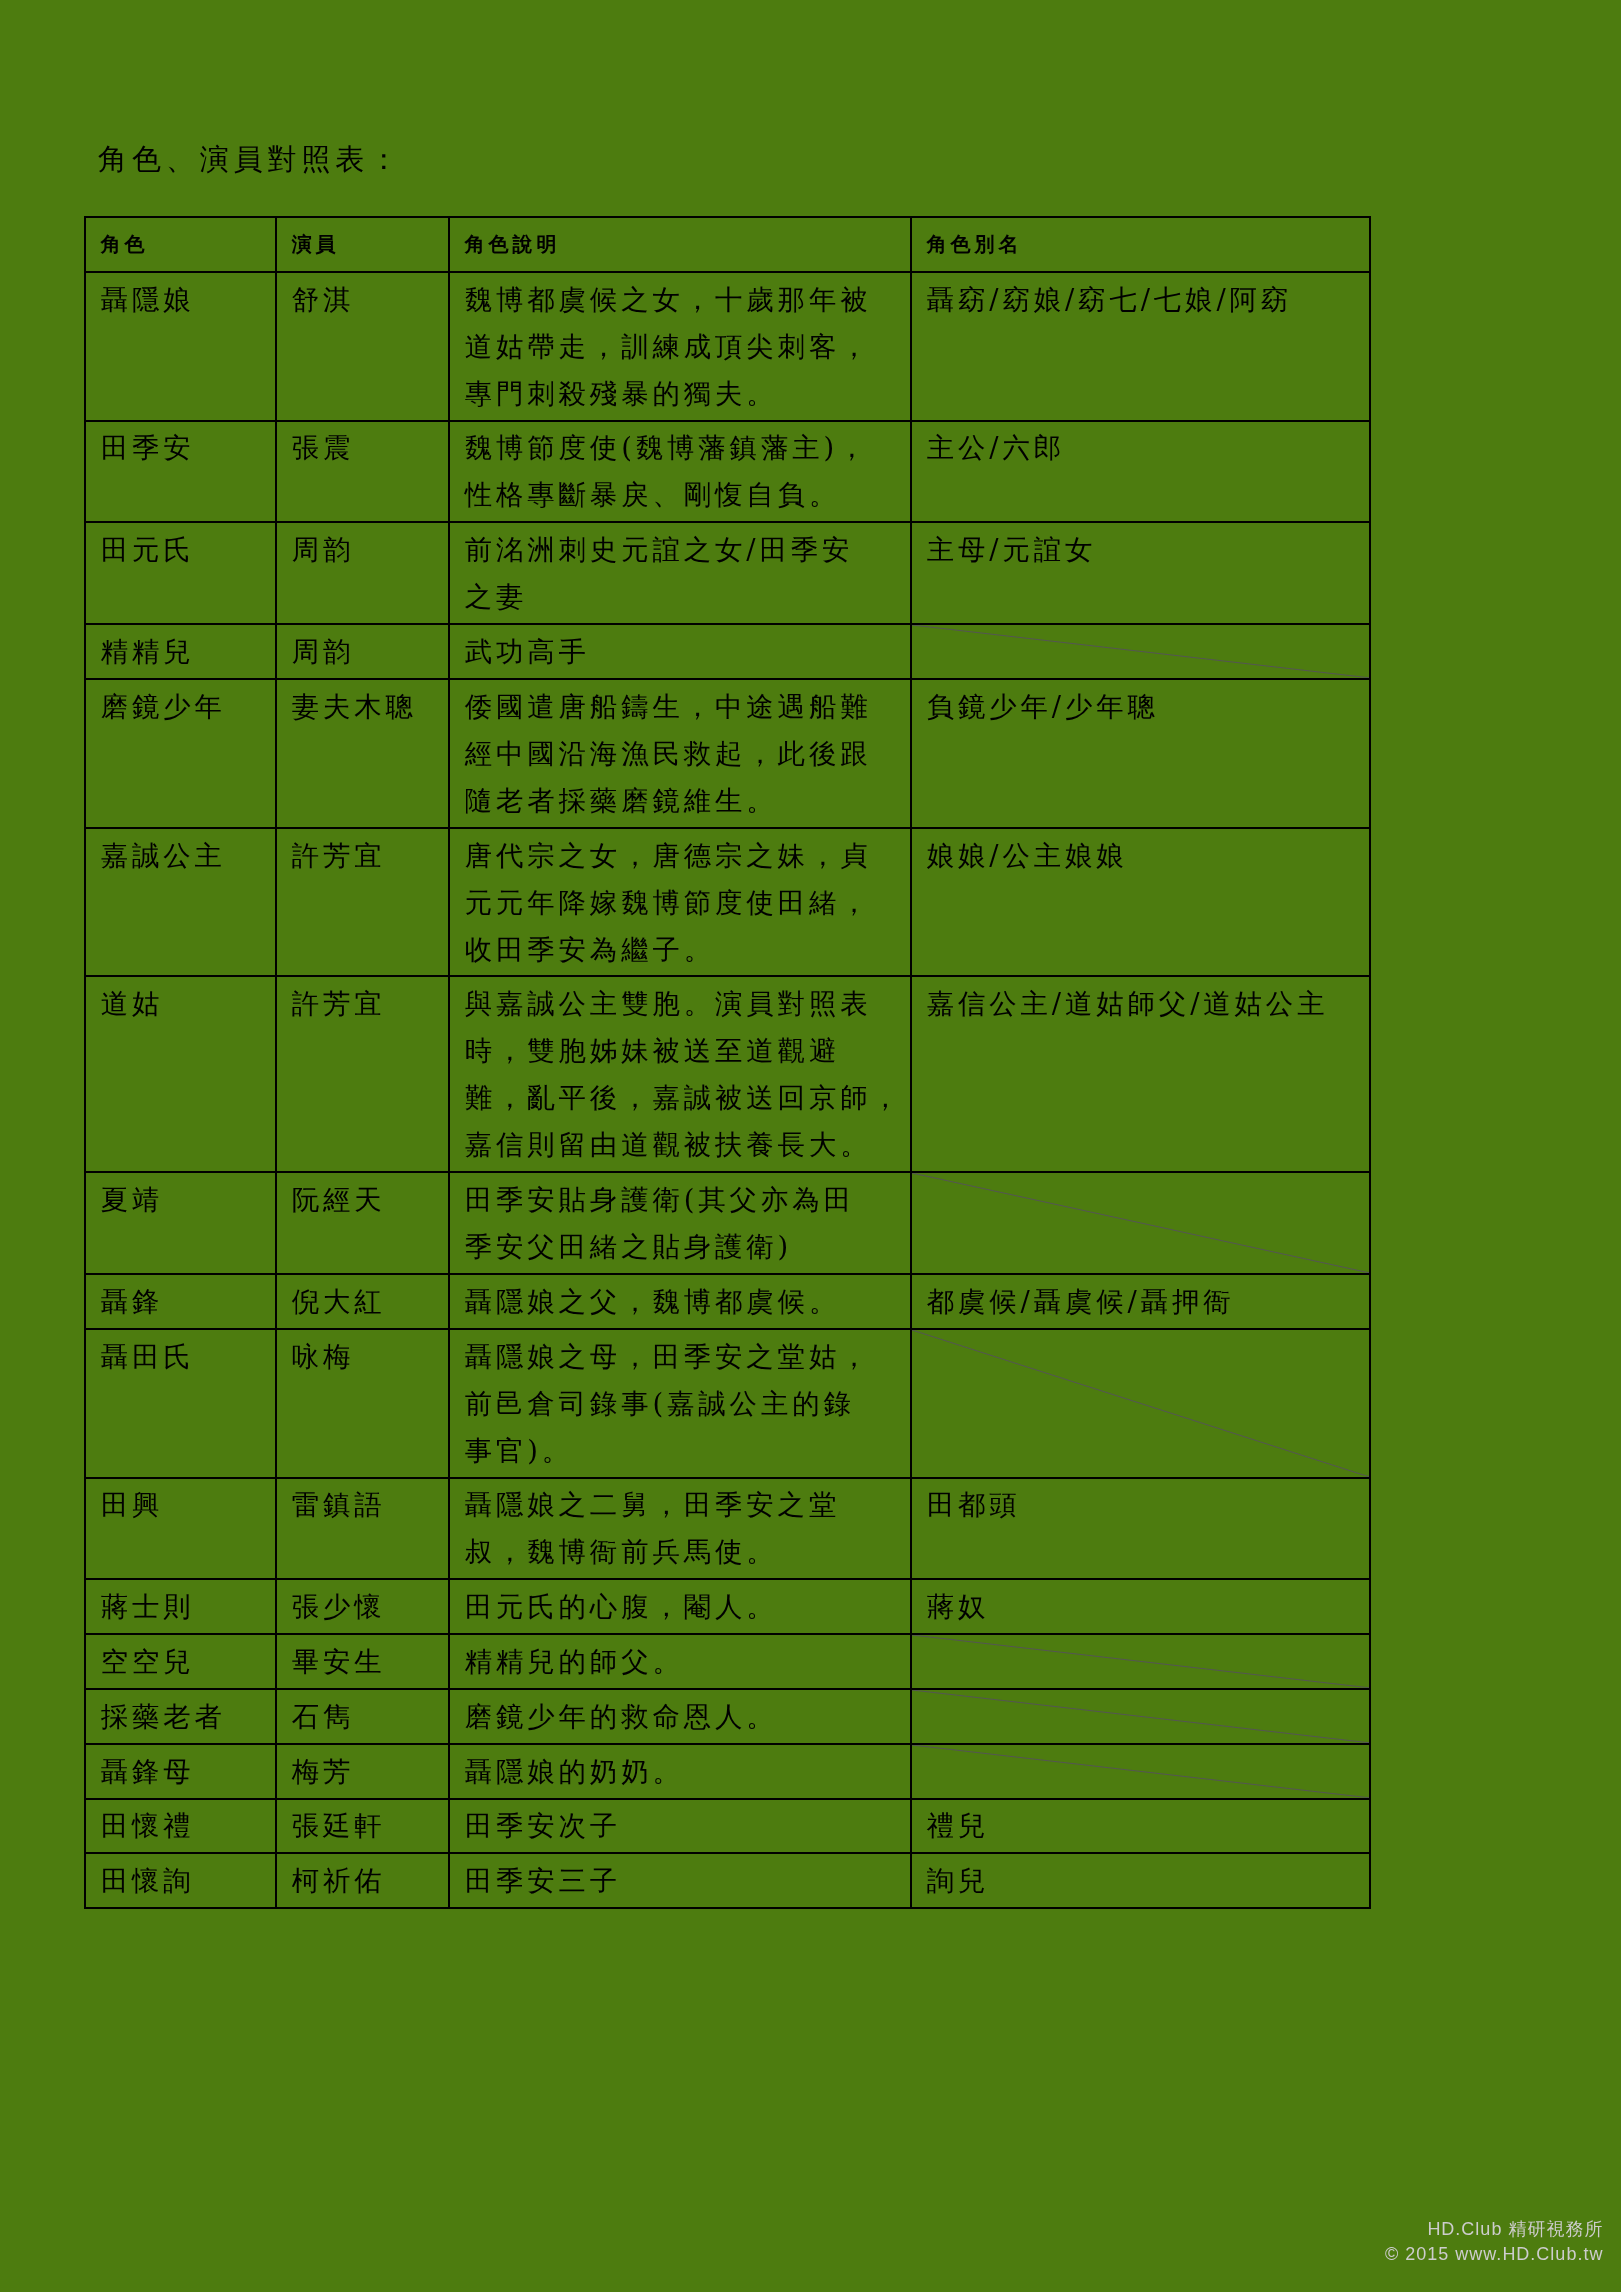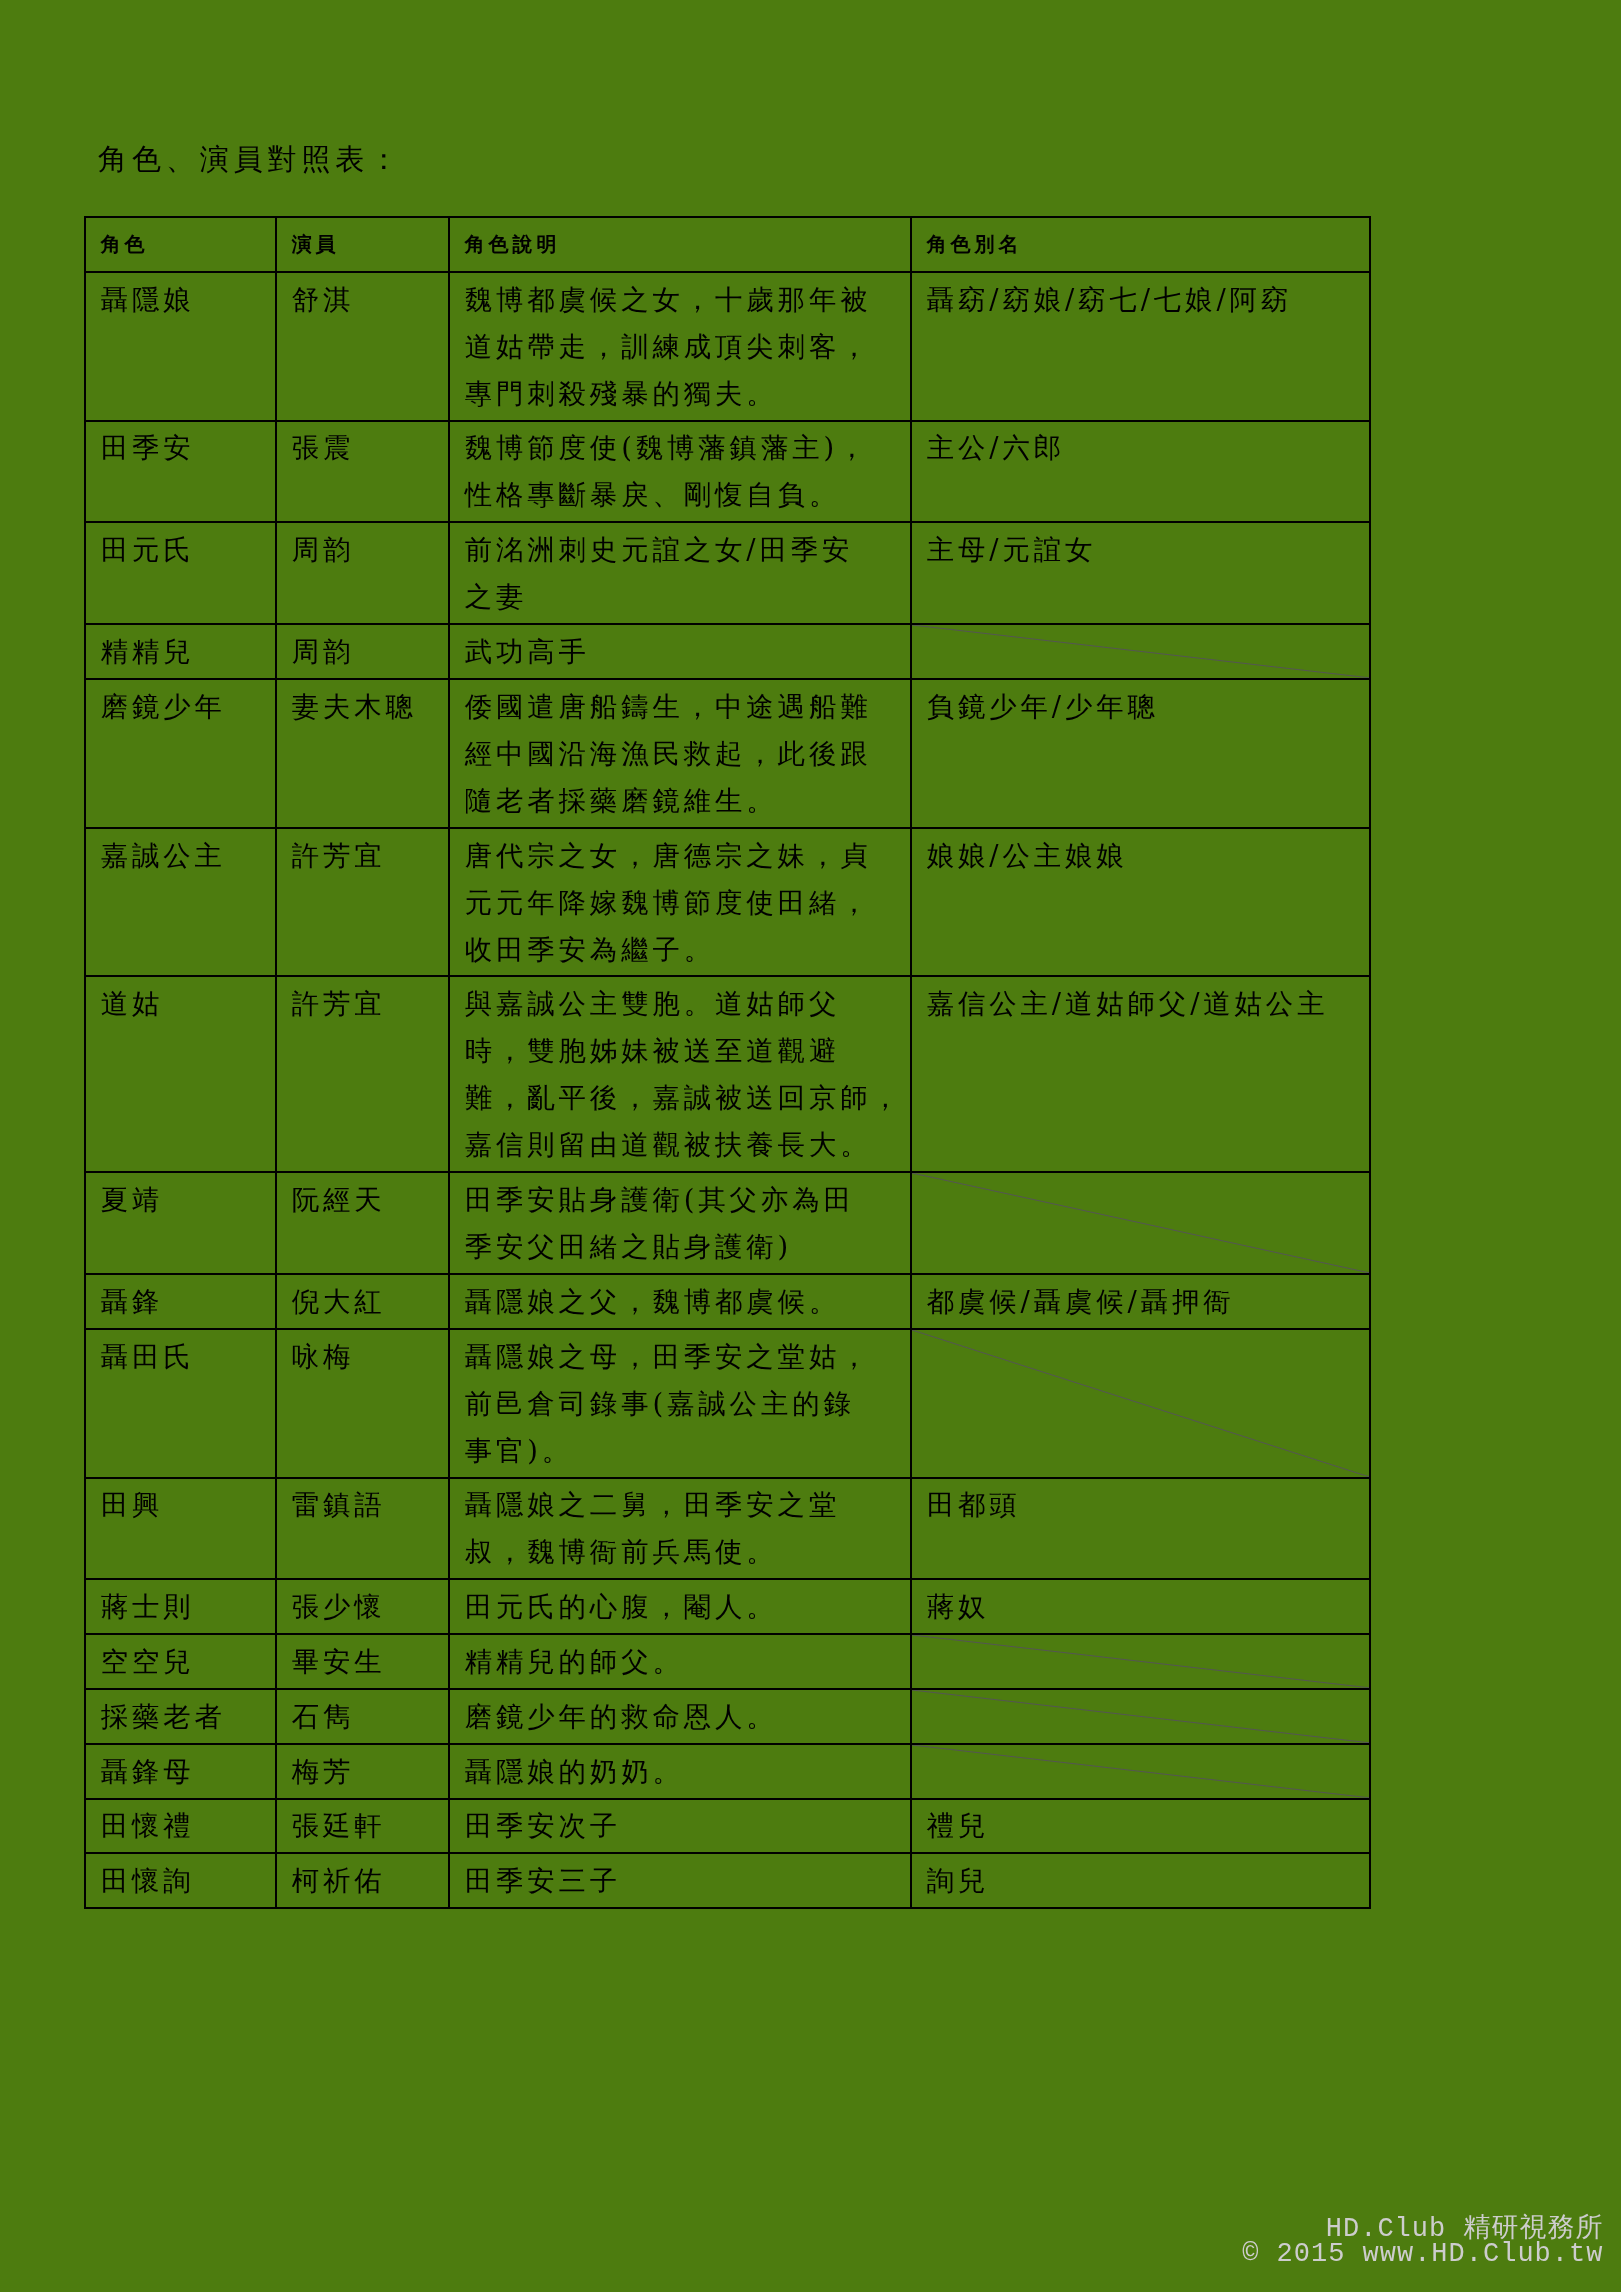--- a/index.html
+++ b/index.html
@@ -64,22 +64,22 @@
     position: absolute;
     left: 0; top: 0;
     width: 100%; height: 100%;
     display: block;
   }
   .watermark {
     position: absolute;
     right: 17.6px;
     top: 2217px;
     text-align: right;
-    font-family: Liberation Mono, monospace;
-    font-size: 27px;
+    font-family: Liberation Sans, sans-serif;
+    font-size: 18px;
     line-height: 24.5px;
     color: #cdcdcd;
     letter-spacing: 1px;
   }
 </style>
 </head>
 <body>
 
 <div class="page">
 
@@ -145,21 +145,21 @@
           <td class="role">嘉誠公主</td>
           <td class="actor">許芳宜</td>
           <td class="desc">唐代宗之女，唐德宗之妹，貞
 元元年降嫁魏博節度使田緒，
 收田季安為繼子。</td>
           <td class="alias">娘娘/公主娘娘</td>
         </tr>
         <tr>
           <td class="role">道姑</td>
           <td class="actor">許芳宜</td>
-          <td class="desc">與嘉誠公主雙胞。道姑師父
+          <td class="desc">與嘉誠公主雙胞。演員對照表
 時，雙胞姊妹被送至道觀避
 難，亂平後，嘉誠被送回京師，
 嘉信則留由道觀被扶養長大。</td>
           <td class="alias">嘉信公主/道姑師父/道姑公主</td>
         </tr>
         <tr>
           <td class="role">夏靖</td>
           <td class="actor">阮經天</td>
           <td class="desc">田季安貼身護衛(其父亦為田
 季安父田緒之貼身護衛)</td>

